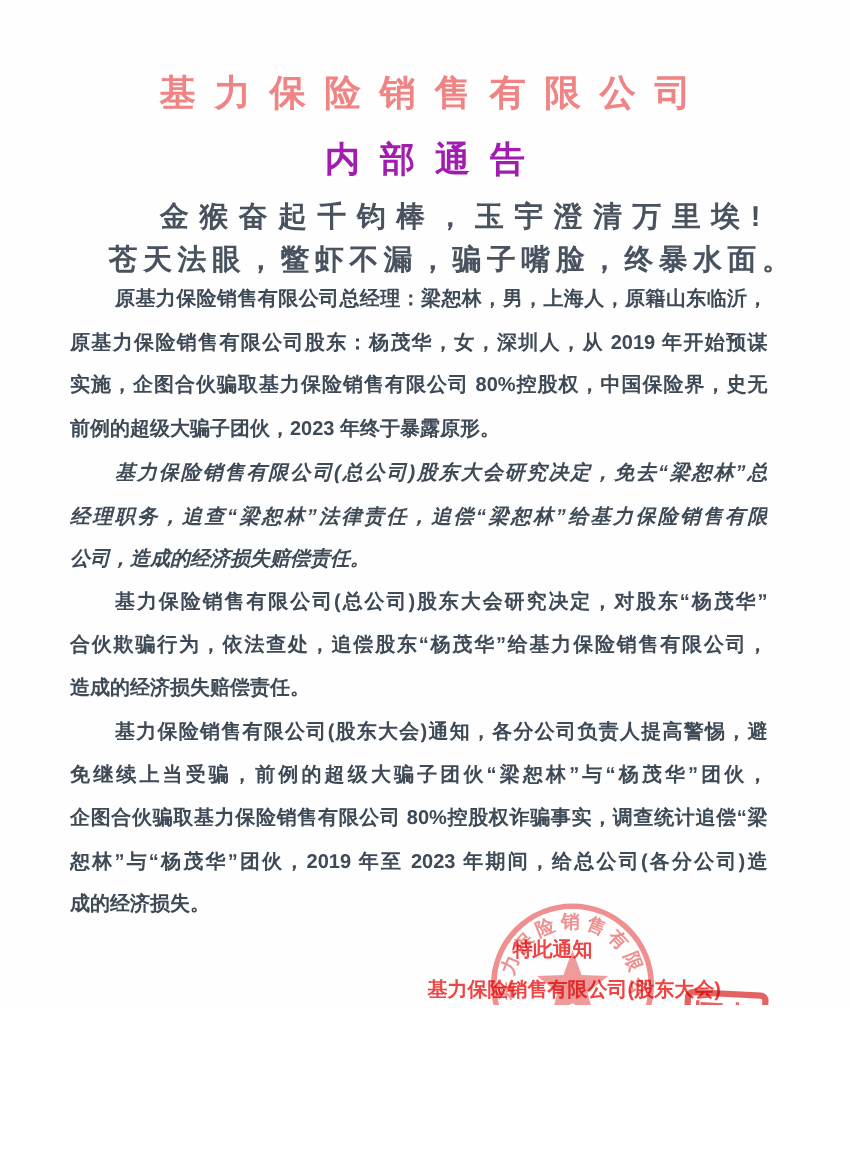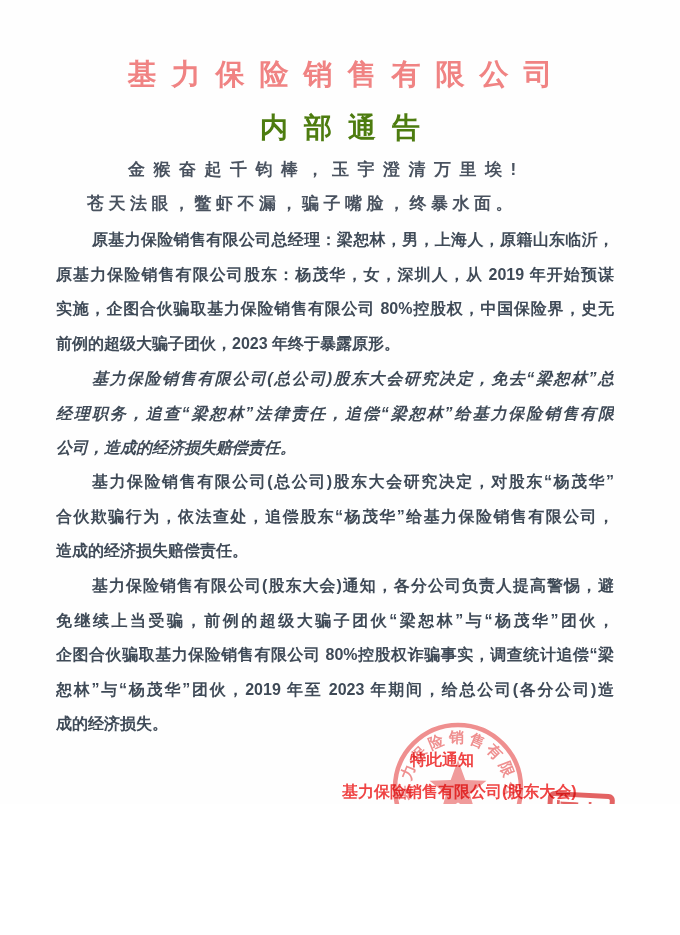--- a/index.html
+++ b/index.html
@@ -16,24 +16,24 @@
     position:absolute;top:55px;left:0;width:680px;
     text-align:center;
     font-size:29px;letter-spacing:15px;text-indent:15px;
     color:#f08383;
     margin:0;font-weight:700;
   }
   .doc-subtitle{
     position:absolute;top:109px;left:0;width:680px;
     text-align:center;
     font-size:28px;letter-spacing:16px;text-indent:16px;
-    color:#4d7c0f;
+    color:#a21caf;
     margin:0;font-weight:700;
   }
-  .intro-line{position:absolute;font-size:17px;color:#49525f;white-space:nowrap;}
+  .intro-line{position:absolute;font-size:23px;color:#49525f;white-space:nowrap;}
   .intro-1{top:158px;left:128px;letter-spacing:8.5px;}
   .intro-2{top:192px;left:87px;letter-spacing:4.5px;}
   .para{
     position:absolute;left:56px;width:558px;
     font-size:16px;line-height:34.6px;
     word-break:break-all;
   }
   .p1{top:223px;}
   .p2{top:362px;font-style:italic;}
   .p3{top:465px;}

